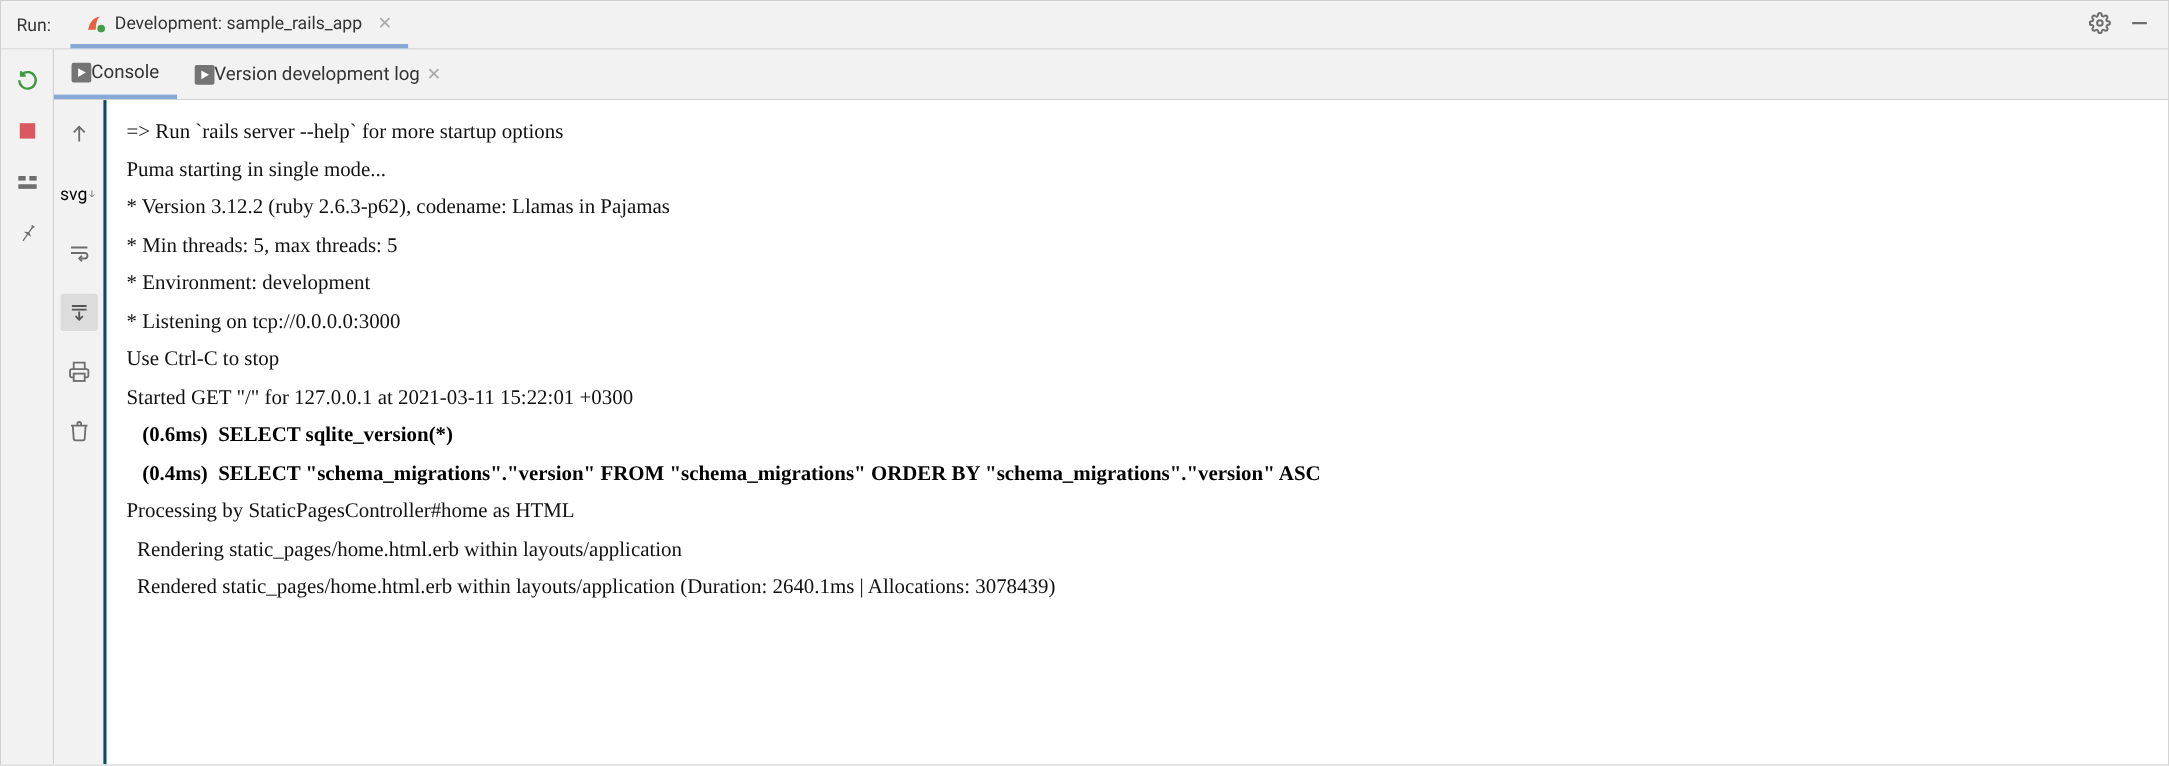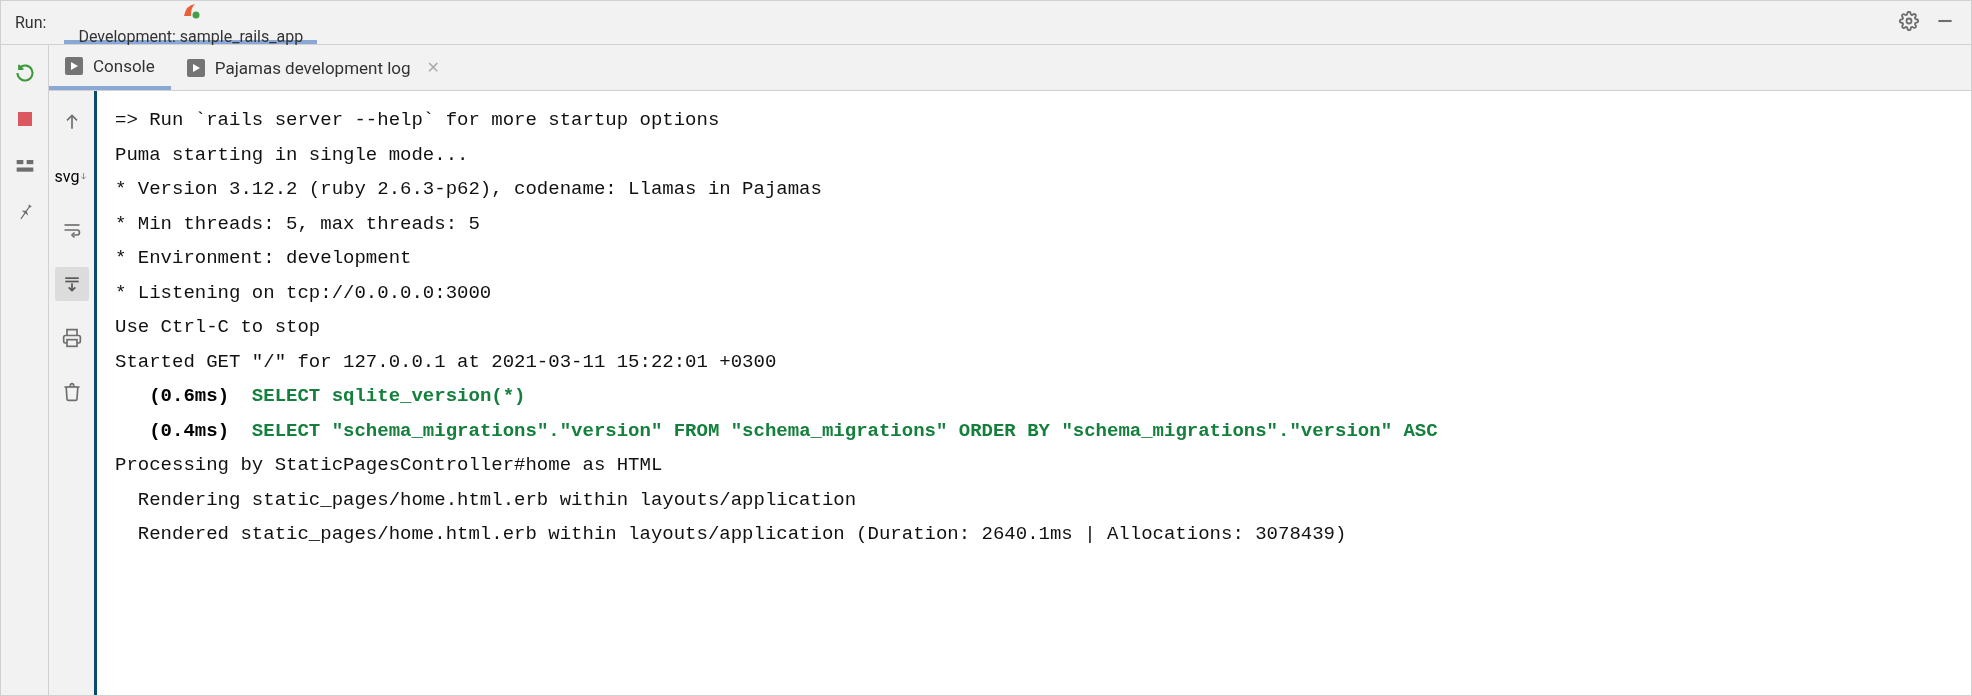--- a/index.html
+++ b/index.html
@@ -29,21 +29,20 @@
       margin: 0 18px 0 6px;
     }
     .run-config-tab {
       display: flex;
       align-items: center;
       height: 43px;
       padding: 0 14px;
       border-bottom: 4px solid #8aa8d6;
       gap: 8px;
       cursor: pointer;
-      flex-direction: column;
     }
     .rails-icon {
       width: 18px;
       height: 18px;
       display: inline-block;
       position: relative;
     }
     .rails-icon svg {
       width: 18px;
       height: 18px;
@@ -127,21 +126,20 @@
       border-radius: 3px;
     }
     .inner-rail-item.active {
       background: #dcdcdc;
     }
     .tab {
       display: flex;
       align-items: center;
       height: 44px;
       padding: 0 16px;
-      gap: 10px;
       cursor: pointer;
       position: relative;
     }
     .tab.active {
       border-bottom: 4px solid #8aa8d6;
     }
     .tab-icon {
       width: 18px;
       height: 18px;
       background: #747474;
@@ -158,33 +156,33 @@
     .content-row {
       flex: 1;
       display: flex;
       background: #ffffff;
       overflow: hidden;
     }
     .console {
       flex: 1;
       background: #ffffff;
       padding: 12px 18px;
-      font-family: Liberation Mono, monospace;
+      font-family: Liberation Serif, serif;
       font-size: 19px;
       line-height: 34.5px;
       color: #111;
       overflow: hidden;
       white-space: pre;
     }
     .console .timing {
       color: #000000;
       font-weight: bold;
     }
     .console .sql {
-      color: #15803d;
+      color: #000000;
       font-weight: bold;
     }
   </style>
 </head>
 <body>
 
 <div class="header">
   <span class="header-label">Run:</span>
   <div class="run-config-tab">
     <span class="rails-icon">
@@ -249,21 +247,21 @@
             </svg>
         </span>
         <span class="tab-label">Console</span>
       </div>
       <div class="tab">
         <span class="tab-icon">
           <svg width="10" height="10" viewBox="0 0 10 10">
               <polygon points="2,1 9,5 2,9" fill="#fff"></polygon>
             </svg>
         </span>
-        <span class="tab-label">Pajamas development log</span>
+        <span class="tab-label">Version development log</span>
         <span class="close-x">✕</span>
       </div>
     </div>
 
     <div class="content-row">
       <div class="inner-rail">
         <span class="inner-rail-item">
           <svg width="20" height="20" viewBox="0 0 24 24" fill="none" stroke="#6e6e6e" stroke-width="2">
             <line x1="12" y1="20" x2="12" y2="4"></line>
             <polyline points="6 10 12 4 18 10"></polyline>

